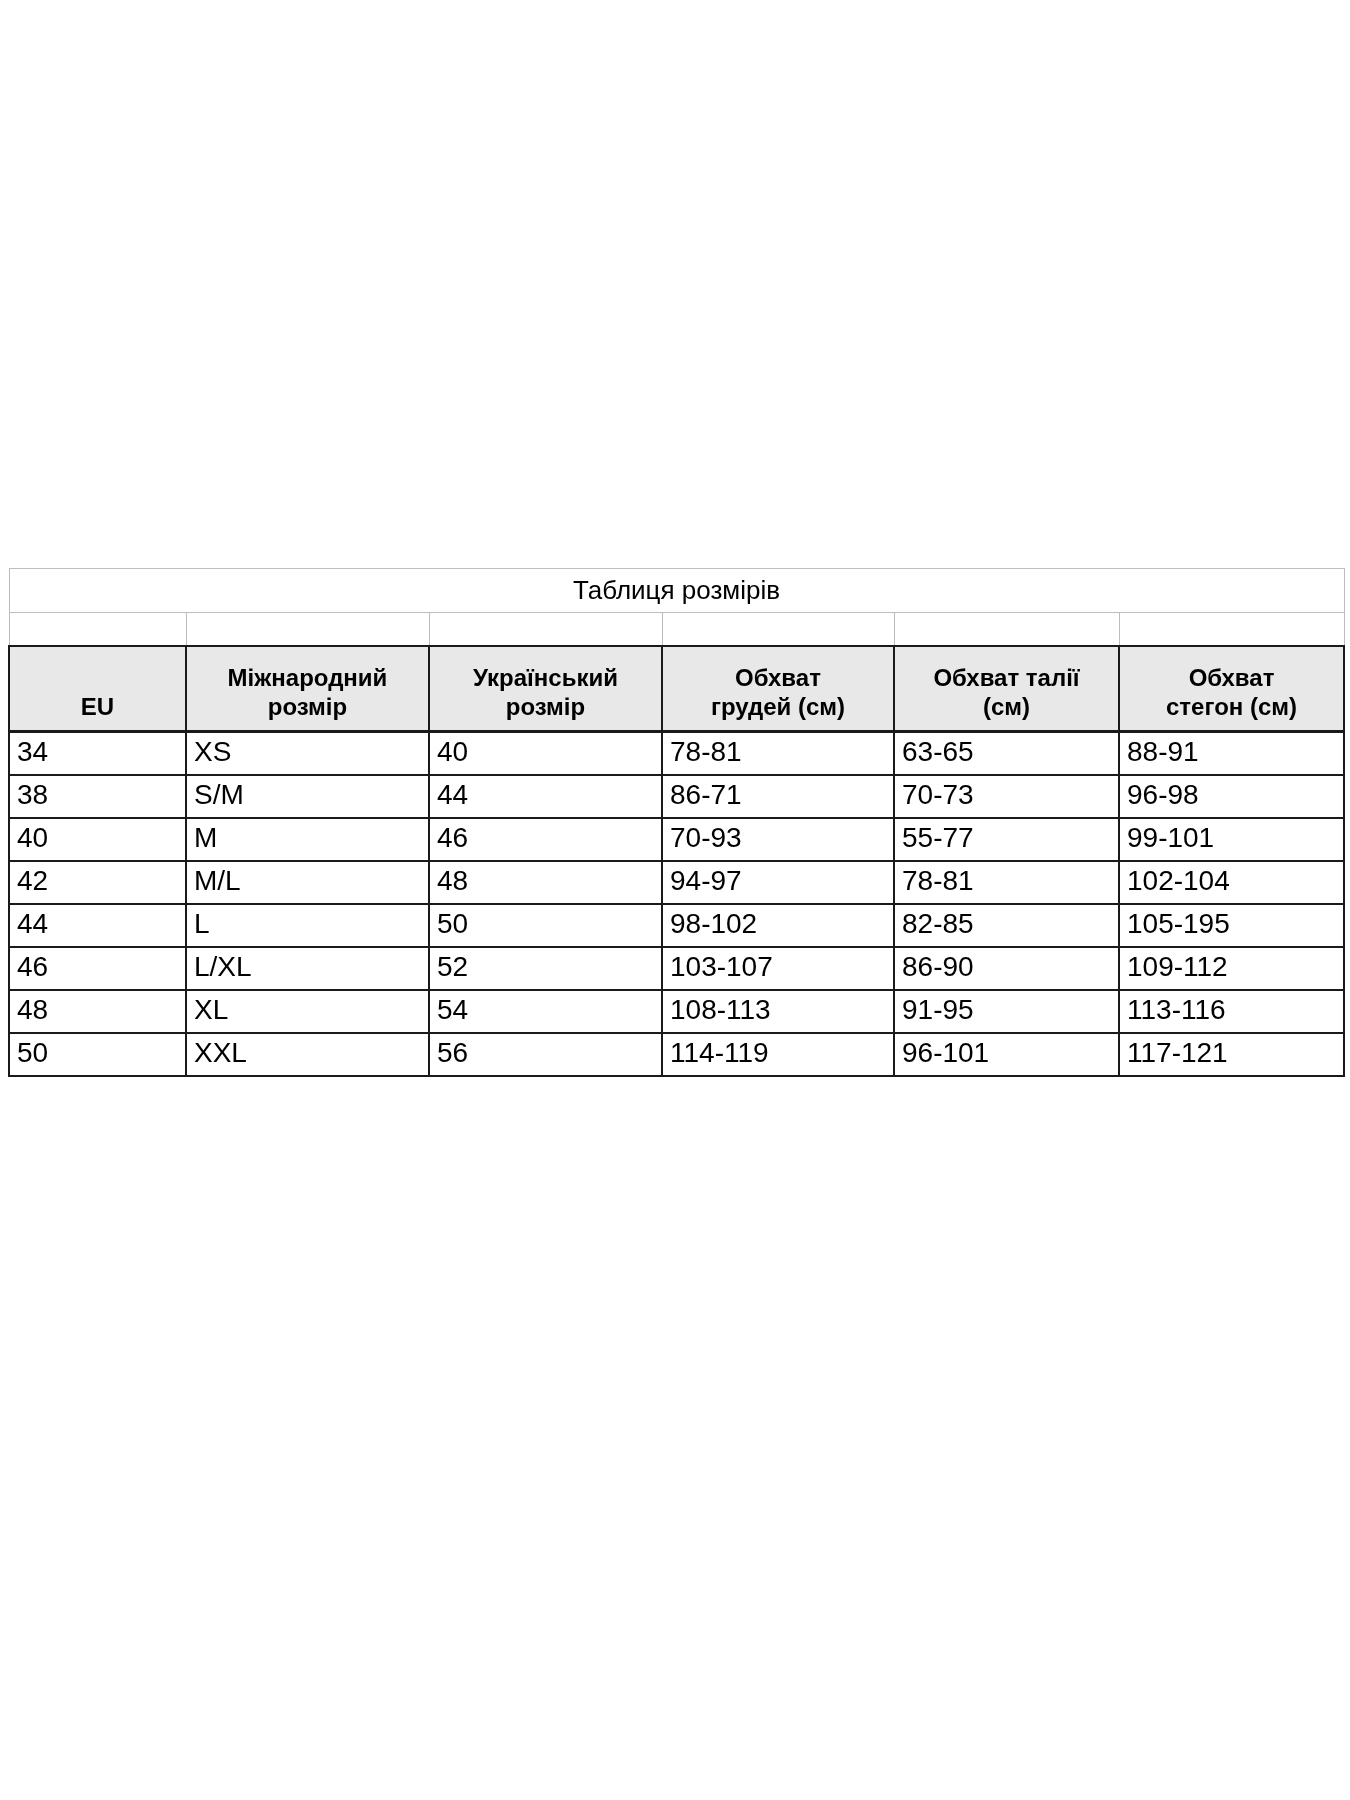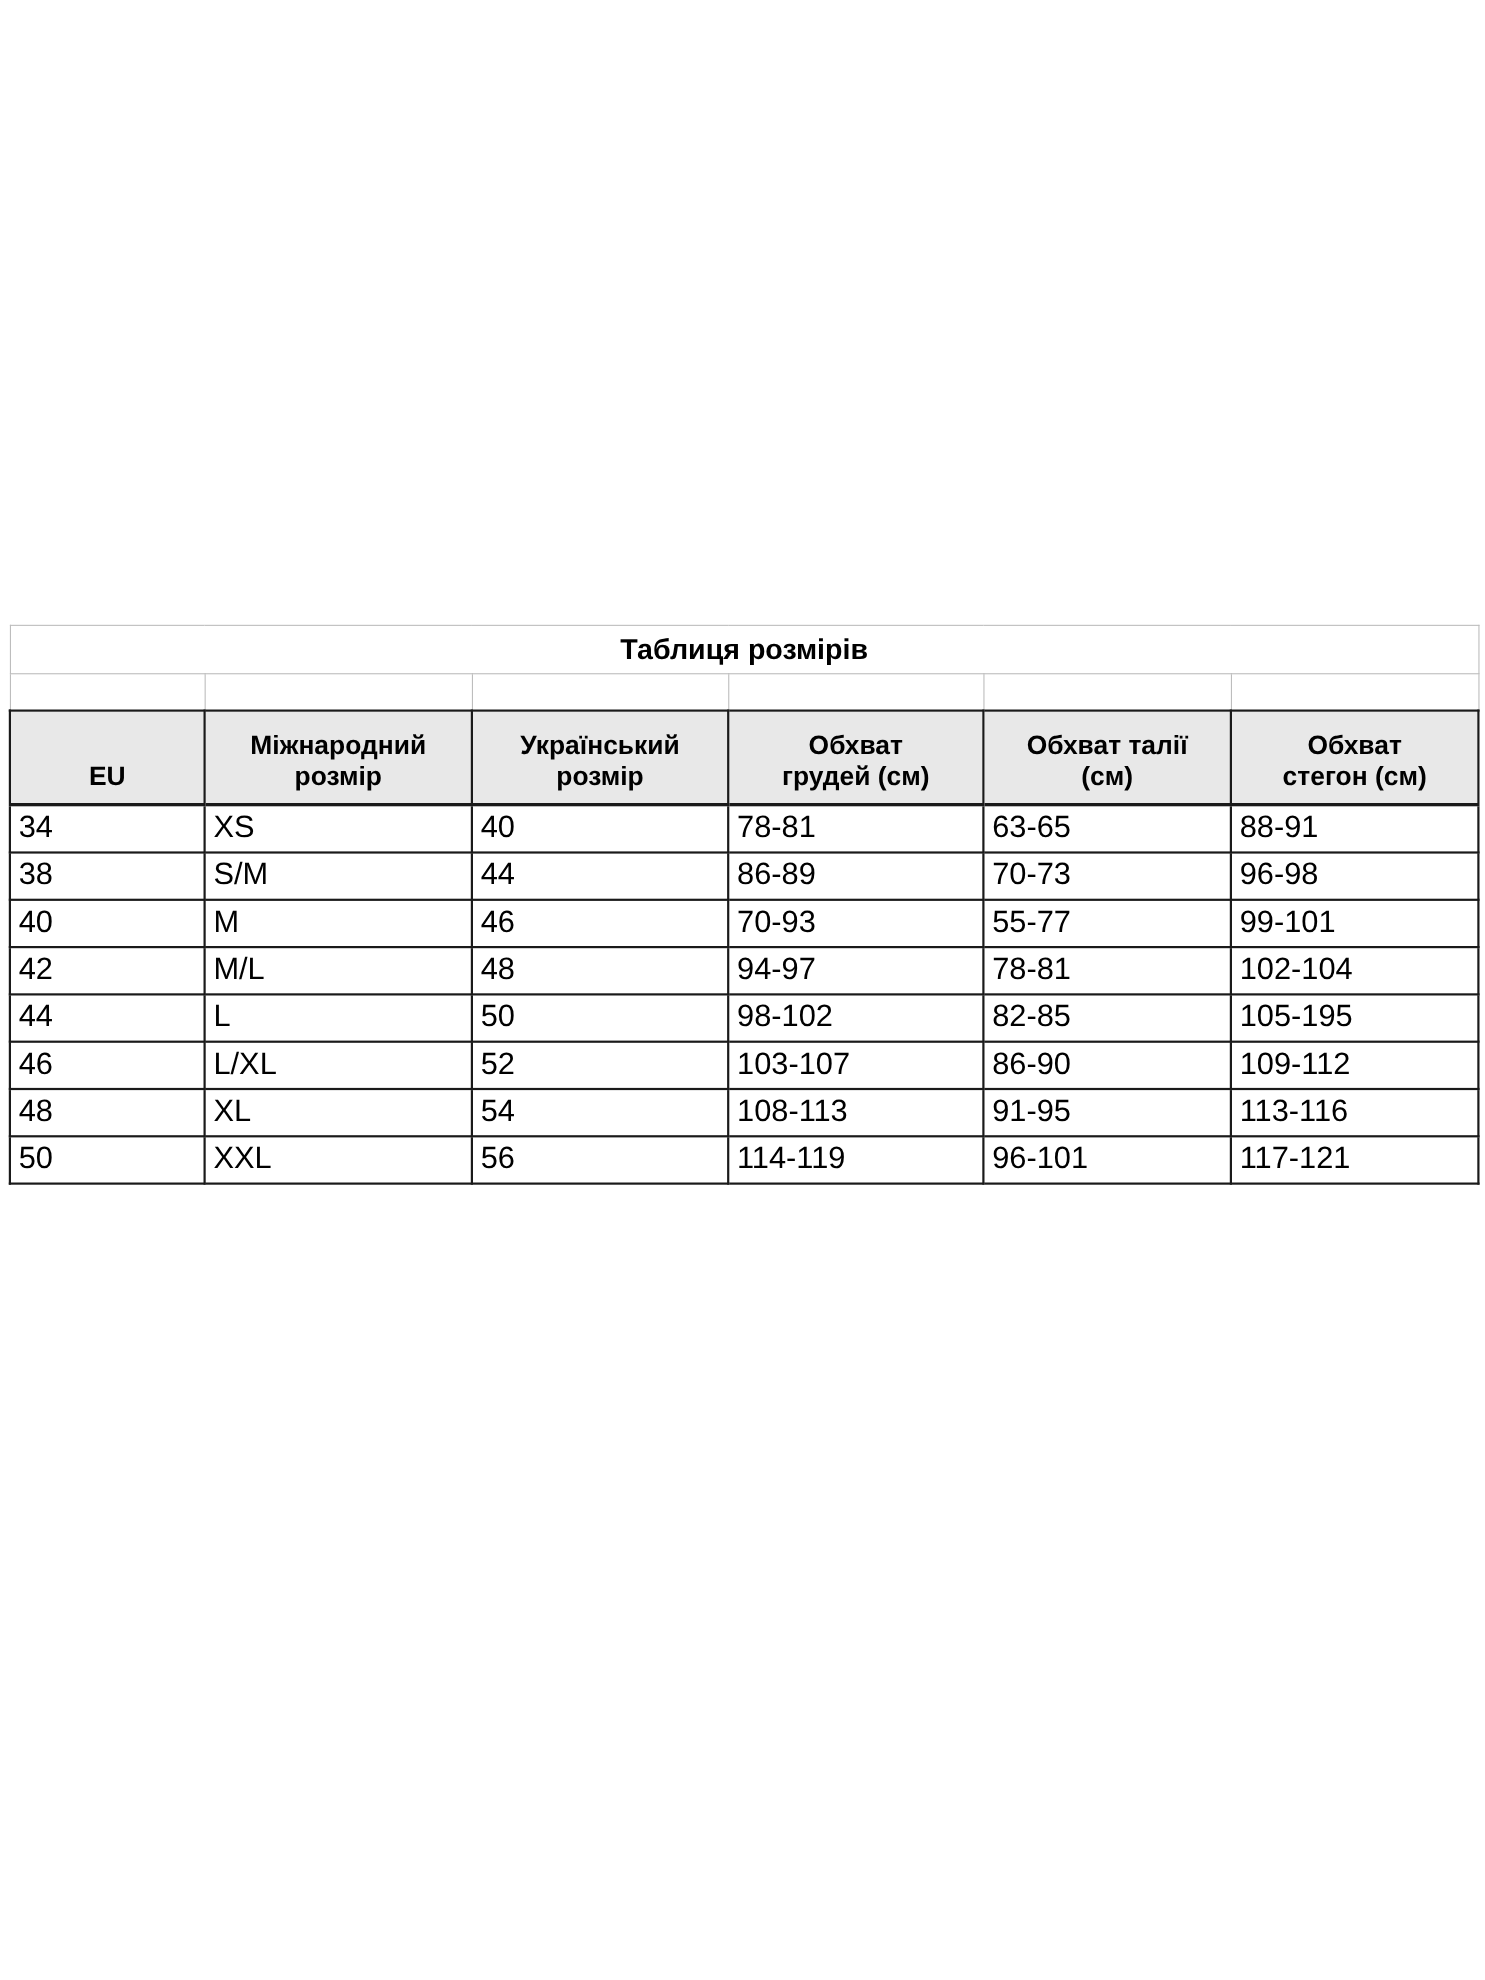--- a/index.html
+++ b/index.html
@@ -27,21 +27,21 @@
   td, th {
     overflow: hidden;
     box-sizing: border-box;
   }
   
   .title-cell {
     border: 1px solid var(--grid-light, #bdbdbd);
     height: 44px;
     text-align: center;
     vertical-align: middle;
-    font-weight: bold;
+    font-weight: normal;
     font-size: 26px;
     background: #ffffff;
   }
   
   .spacer-row td {
     border: 1px solid var(--grid-light, #bdbdbd);
     height: 33px;
     background: #ffffff;
   }
   
@@ -117,21 +117,21 @@
           <td>XS</td>
           <td>40</td>
           <td>78-81</td>
           <td>63-65</td>
           <td>88-91</td>
         </tr>
         <tr class="data-row">
           <td>38</td>
           <td>S/M</td>
           <td>44</td>
-          <td>86-89</td>
+          <td>86-71</td>
           <td>70-73</td>
           <td>96-98</td>
         </tr>
         <tr class="data-row">
           <td>40</td>
           <td>M</td>
           <td>46</td>
           <td>70-93</td>
           <td>55-77</td>
           <td>99-101</td>

